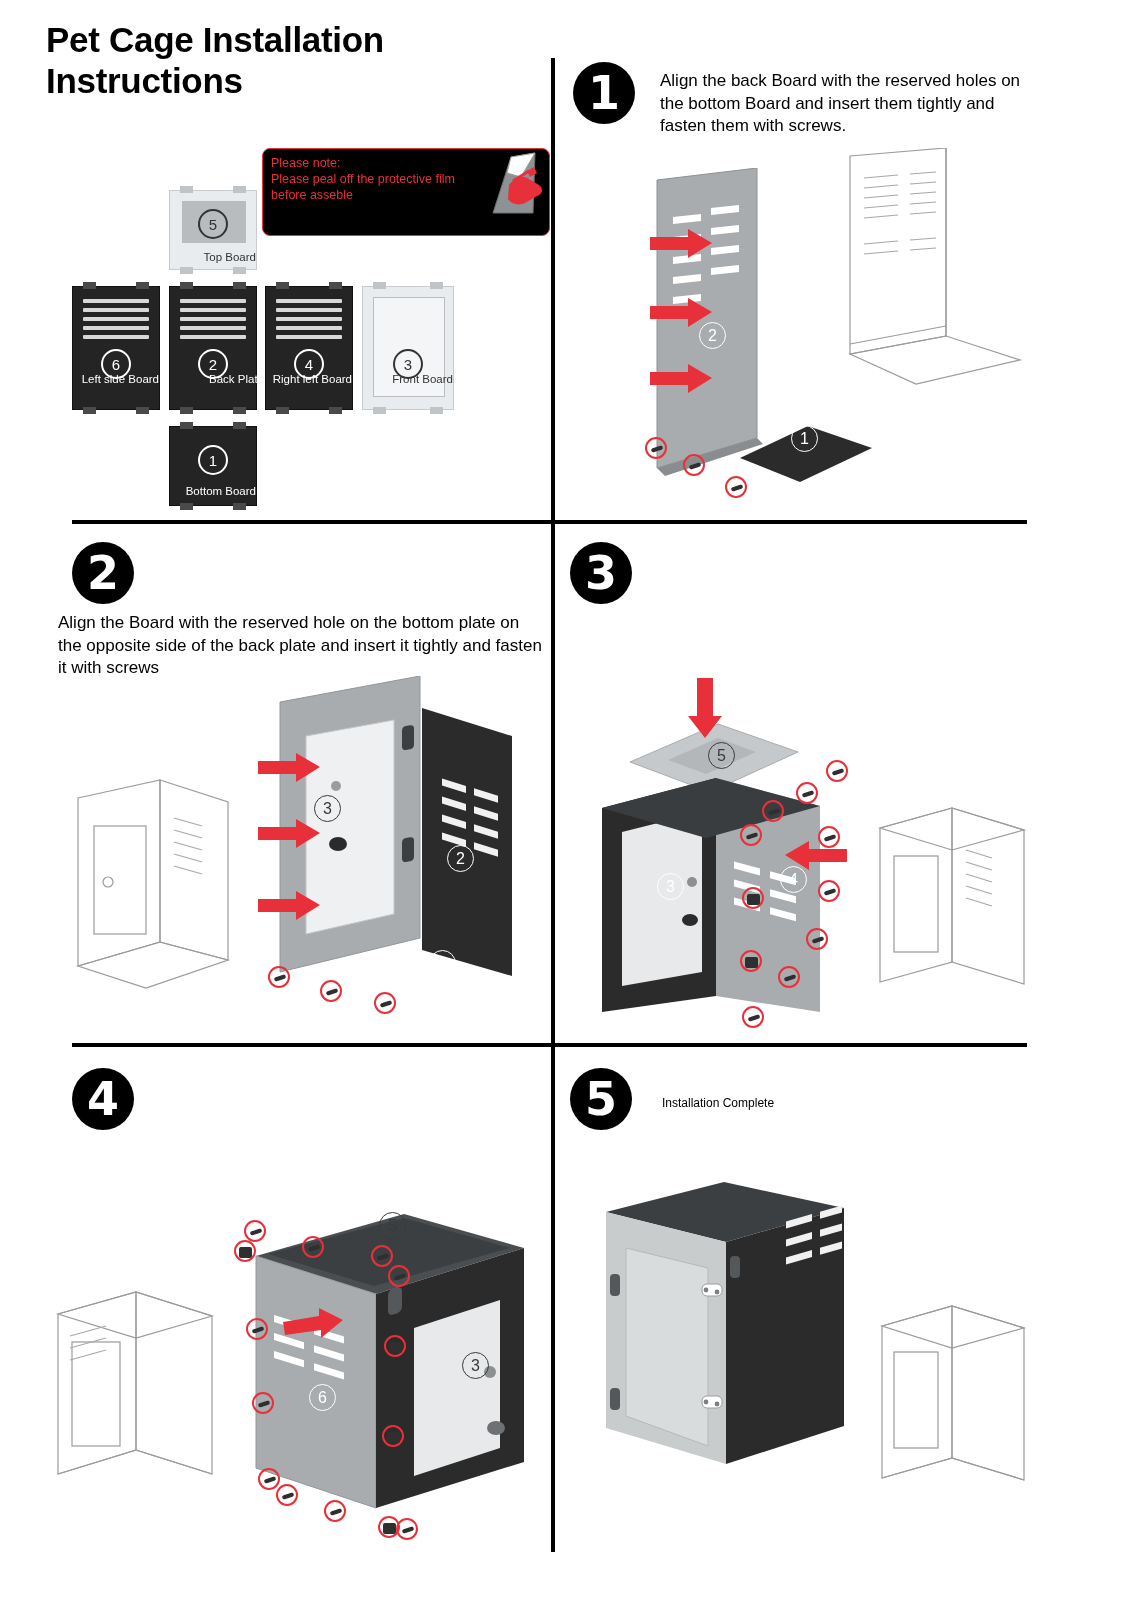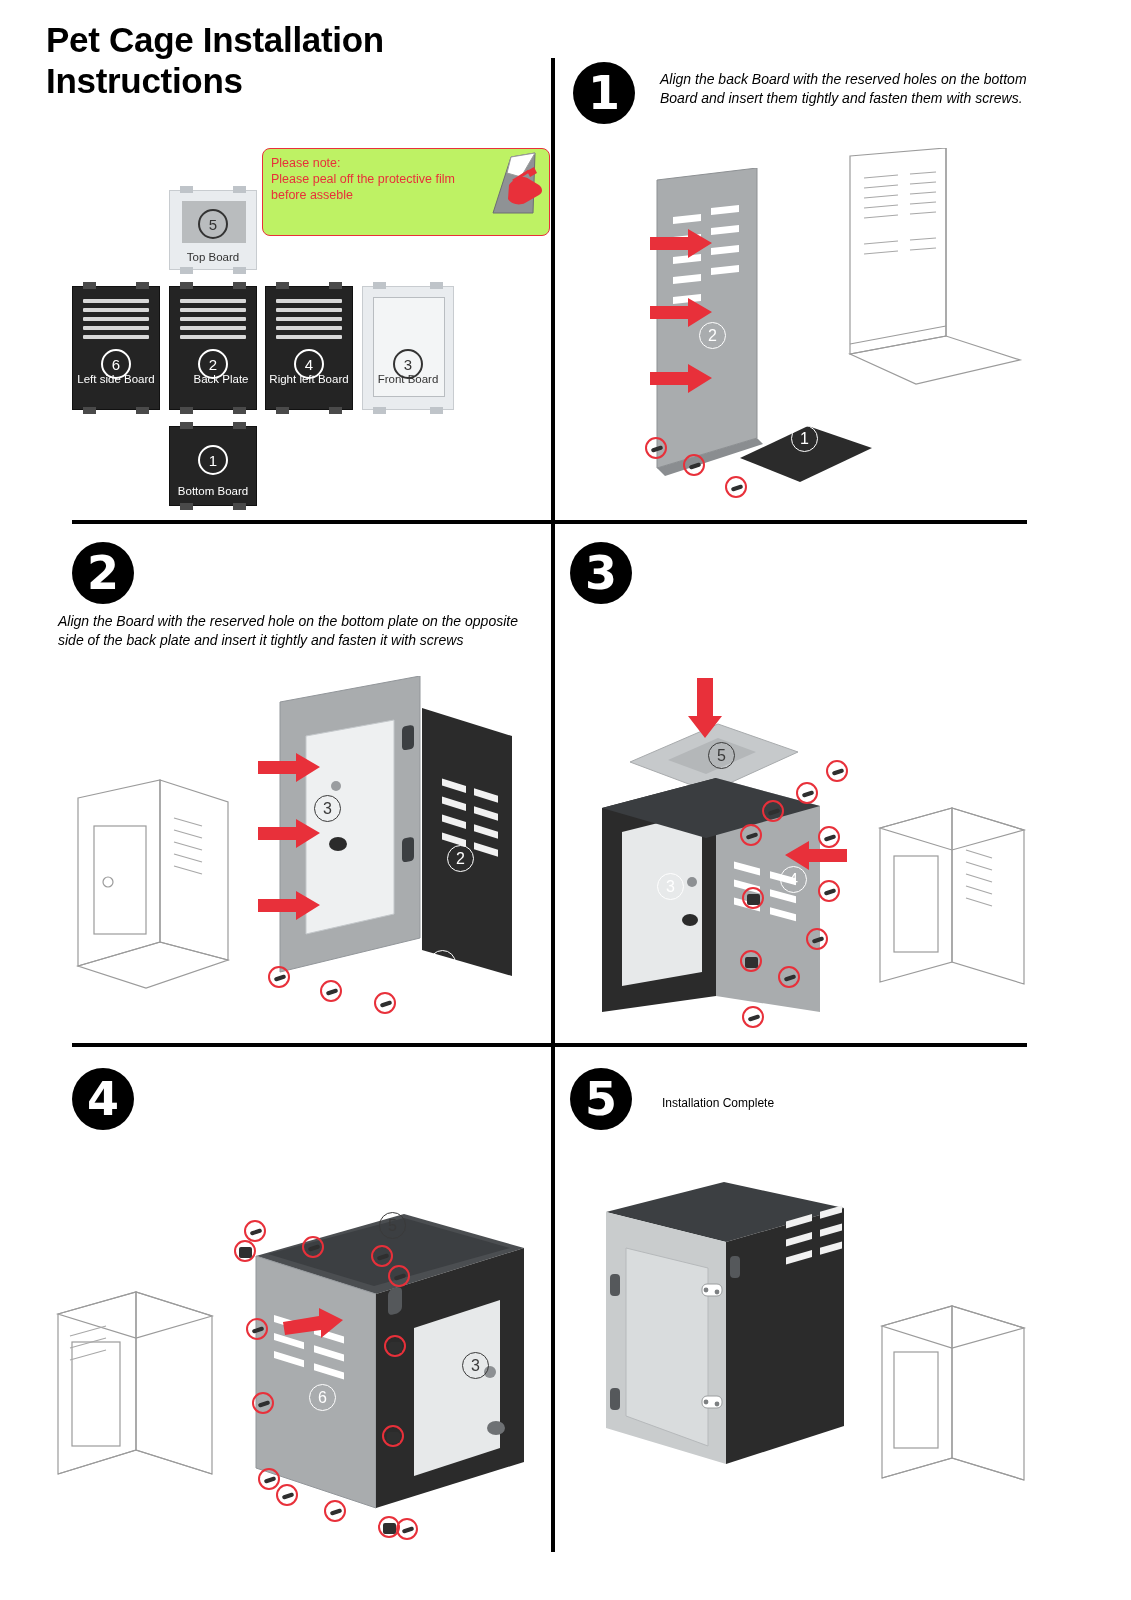--- a/index.html
+++ b/index.html
@@ -59,36 +59,35 @@
     display: flex;
     align-items: center;
     justify-content: center;
     font-family: "DejaVu Sans", sans-serif;
     line-height: 1;
   }
 
   
   .step-text {
     position: absolute;
-    font-size: 14px;
+    font-size: 17px;
     line-height: 1.33;
     color: #000;
-    font-style: italic;
   }
 
   
   #note-box {
     position: absolute;
     left: 262px;
     top: 148px;
     width: 288px;
     height: 88px;
     border: 1.6px solid #e8303a;
     border-radius: 8px;
-    background: #bef264;
+    background: #000000;
     box-sizing: border-box;
   }
   #note-text {
     position: absolute;
     left: 8px;
     top: 6px;
     width: 225px;
     color: #e8303a;
     font-size: 12.5px;
     line-height: 1.28;
@@ -130,21 +129,21 @@
     font-size: 15px;
     display: flex;
     align-items: center;
     justify-content: center;
     background: transparent;
   }
   .part-label {
     position: absolute;
     left: 0;
     width: 100%;
-    text-align: center;
+    text-align: right;
     color: #ffffff;
     font-size: 11.5px;
   }
   .part.light { background: #e9ecef; border-color: #c8ccd0; }
   .part.light .part-badge { border-color: #333; color: #333; }
   .part.light .part-label { color: #333; }
 
   
   .tab {
     position: absolute;

